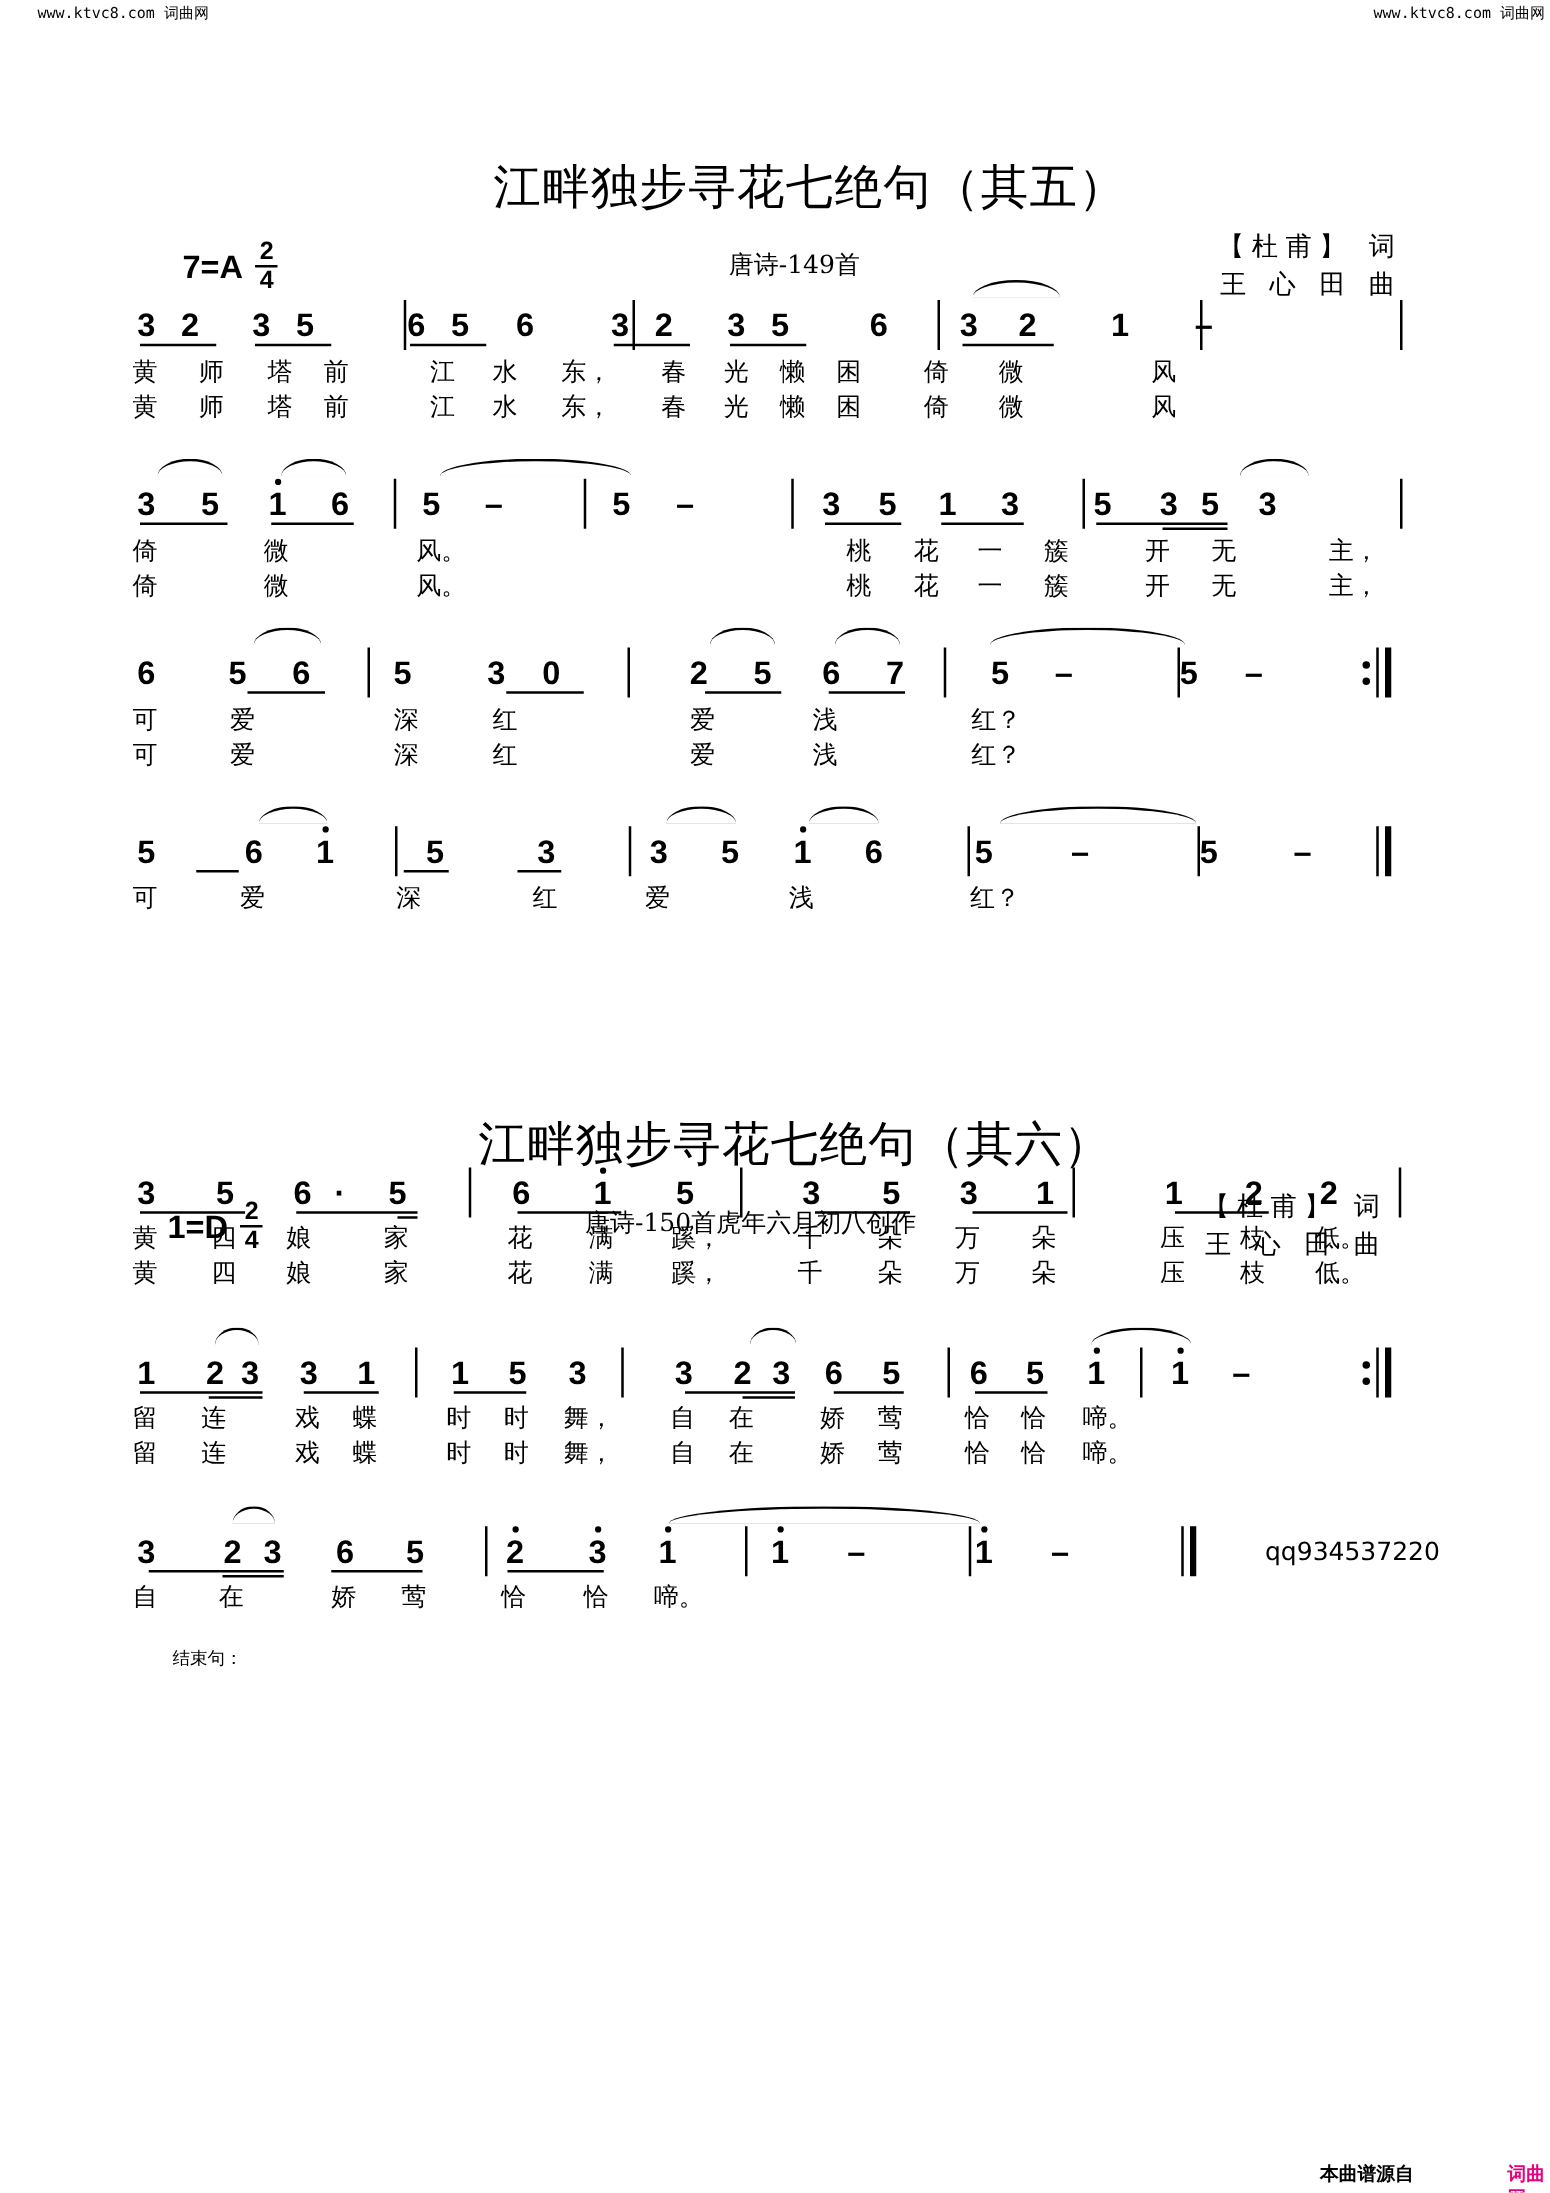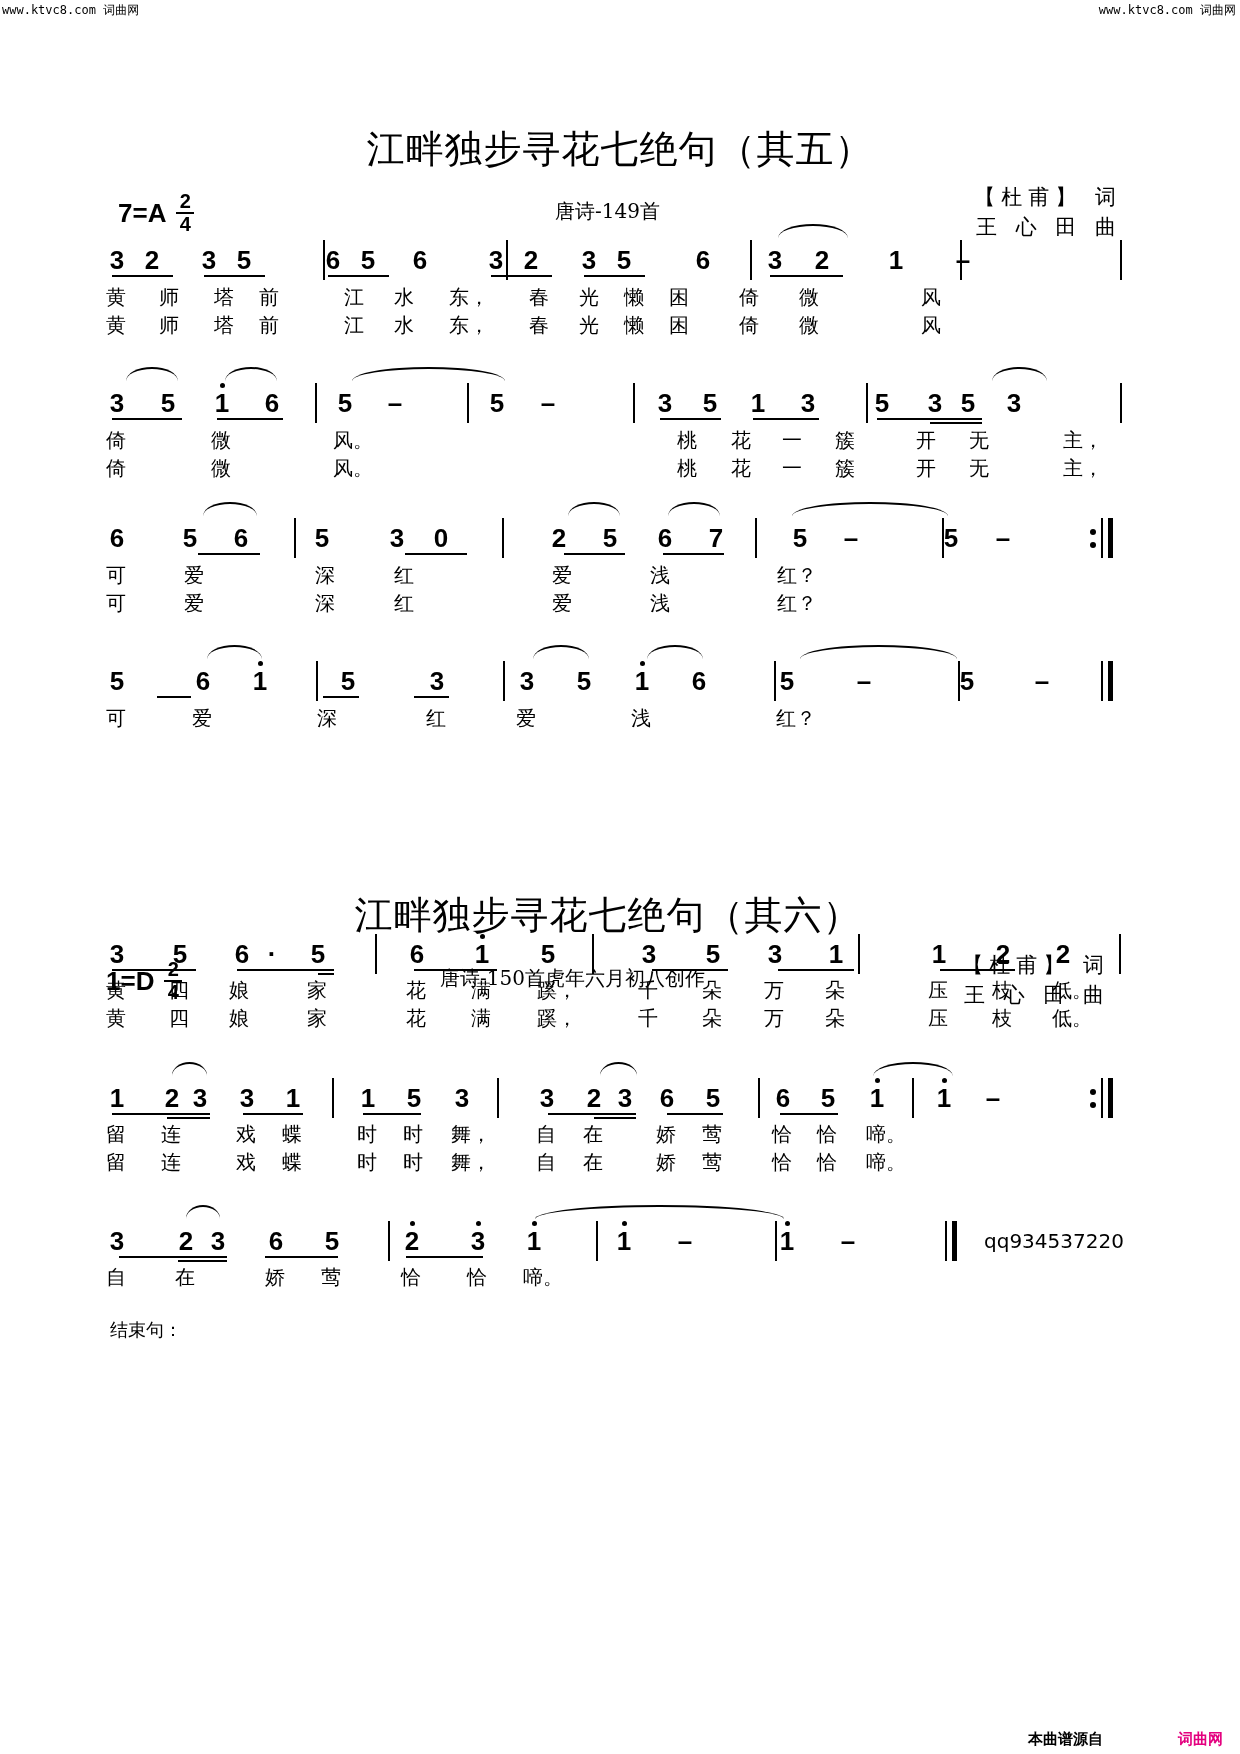--- a/index.html
+++ b/index.html
@@ -1,35 +1,35 @@
 <!DOCTYPE html>
 <html><head>
 <meta charset="utf-8">
 <style>
   html, body { margin: 0; padding: 0; background: #ffffff; }
   body { width: 1240px; height: 1754px; position: relative; overflow: hidden; font-family: "DejaVu Sans", sans-serif; color: #000; }
-  .abs { position: absolute; }
+  .abs { position: absolute; margin-left: 28px; }
   .wm { font-family: "DejaVu Sans Mono", monospace; font-size: 12px; top: 2px; color: #000; }
   .wm-left { left: 2px; }
   .wm-right { right: 4px; }
   .title { left: 0; width: 1240px; text-align: center; font-family: "DejaVu Sans", sans-serif; font-size: 38px; letter-spacing: 1px; }
   .key { font-family: "Liberation Sans", sans-serif; font-weight: bold; font-size: 26px; display: flex; align-items: center; }
   .frac { display: inline-flex; flex-direction: column; align-items: center; margin-left: 10px; font-size: 20px; line-height: 19px; }
   .frac .bar { width: 18px; height: 2px; background: #000; margin: 1px 0; }
   .subtitle { font-family: "DejaVu Serif", serif; font-size: 20px; }
   .credit { font-family: "DejaVu Serif", serif; font-size: 21px; letter-spacing: 6px; text-align: right; line-height: 30px; }
   .note { position: absolute; font-family: "Liberation Sans", sans-serif; font-weight: bold; font-size: 26px; width: 22px; text-align: center; line-height: 26px; }
   .dot-hi { position: absolute; width: 5px; height: 5px; background: #000; border-radius: 50%; }
   .uline { position: absolute; height: 2px; background: #000; }
   .barline { position: absolute; width: 2px; background: #000; }
   .final { position: absolute; width: 5px; background: #000; }
   .rptdot { position: absolute; width: 6px; height: 6px; border-radius: 50%; background: #000; }
   .lyric { position: absolute; font-family: "DejaVu Sans", sans-serif; font-size: 20px; line-height: 22px; }
   .slur { position: absolute; border-top: 2px solid #000; border-radius: 50% 50% 0 0 / 100% 100% 0 0; height: 14px; box-sizing: border-box; }
-  .label { font-family: "DejaVu Sans", sans-serif; font-size: 18px; }
+  .label { font-family: "DejaVu Sans", sans-serif; font-size: 14px; }
   .qq { font-family: "DejaVu Sans", sans-serif; font-size: 20px; }
   .footer-src { font-family: "DejaVu Sans", sans-serif; font-size: 15px; font-weight: bold; }
   .footer-brand { font-family: "DejaVu Sans", sans-serif; font-size: 15px; font-weight: bold; }
 </style>
 </head>
 <body>
 
 <div class="abs wm wm-left">www.ktvc8.com 词曲网</div>
 <div class="abs wm wm-right">www.ktvc8.com 词曲网</div>
 

